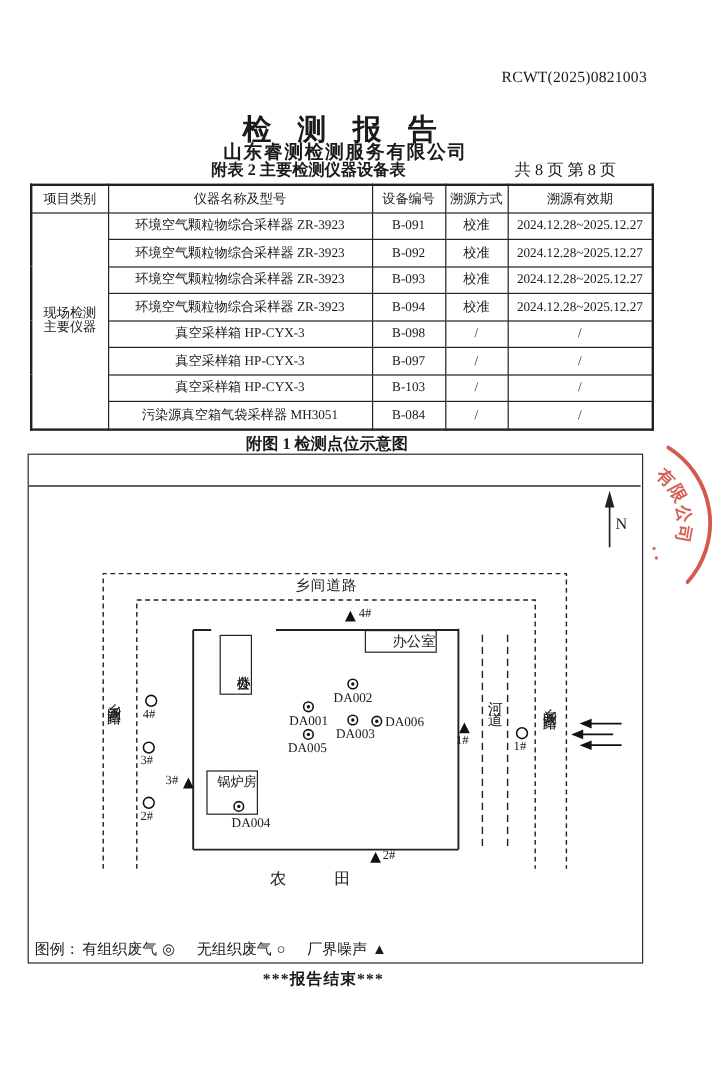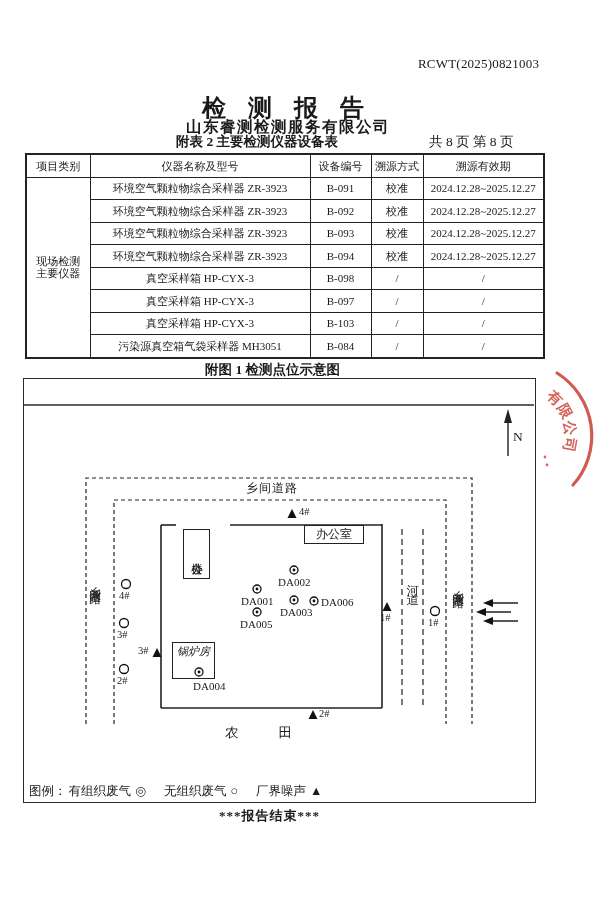--- a/index.html
+++ b/index.html
@@ -23,21 +23,21 @@
   table.inst{border:2px solid #222;}
   td.cat{white-space:pre-line;font-size:11.5px;line-height:1.7;}
   col.c1{width:64px;}col.c2{width:220px;}col.c3{width:61px;}col.c4{width:52px;}col.c5{width:121px;}
   
   .fig-title{left:205px;top:361px;font-size:13.5px;font-weight:bold;}
   .figbox{left:23px;top:378px;width:513px;height:425px;border:1.6px solid #2b2b2b;box-sizing:border-box;}
   .figbox .svg-layer{position:absolute;left:0;top:0;}
   .fl{position:absolute;font-size:11px;white-space:nowrap;line-height:1.1;}
   .samp{left:0;top:6px;width:100%;text-align:center;font-size:12.5px;}
   .vert{writing-mode:vertical-lr;text-orientation:upright;white-space:nowrap;}
-  .bldg{position:absolute;border:1.2px solid #222;box-sizing:border-box;display:flex;align-items:center;justify-content:center;background:transparent;}
+  .bldg{position:absolute;border:1.2px solid #222;box-sizing:border-box;display:flex;align-items:center;justify-content:flex-end;background:transparent;}
   .legend{left:5px;top:406px;font-size:12.5px;}
   .legend .sym{margin:0 4px;}
   .legend .li{margin-left:14px;}
   .end-note{left:219px;top:807px;font-size:13px;font-weight:bold;letter-spacing:1px;}
   .stamp-svg{left:440px;top:358px;}
 </style>
 </head>
 <body>
 
 <div class="abs report-number">RCWT(2025)0821003</div>
@@ -204,21 +204,21 @@
   <div class="fl vert" style="left:427px;top:202px;font-size:12px;letter-spacing:2px;">乡间道路</div>
   <div class="fl vert" style="left:381px;top:195px;font-size:12.5px;letter-spacing:9px;">河道</div>
 
   <div class="bldg" style="left:159px;top:150px;width:27px;height:50px;">
     <span class="vert" style="font-size:11.5px;">办公楼</span>
   </div>
   <div class="bldg" style="left:280px;top:146px;width:60px;height:19px;">
     <span style="font-size:12px;">办公室</span>
   </div>
   <div class="bldg" style="left:148px;top:263px;width:43px;height:37px;align-items:flex-start;">
-    <span style="font-size:11px;margin-top:1px;font-style:italic;">锅炉房</span>
+    <span style="font-size:11px;margin-top:1px;">锅炉房</span>
   </div>
 
   <div class="fl" style="left:254px;top:197px;">DA002</div>
   <div class="fl" style="left:217px;top:216px;">DA001</div>
   <div class="fl" style="left:256px;top:227px;">DA003</div>
   <div class="fl" style="left:297px;top:217px;">DA006</div>
   <div class="fl" style="left:216px;top:239px;">DA005</div>
   <div class="fl" style="left:169px;top:301px;">DA004</div>
 
   <div class="fl" style="left:95px;top:211px;font-size:10.5px;">4#</div>

